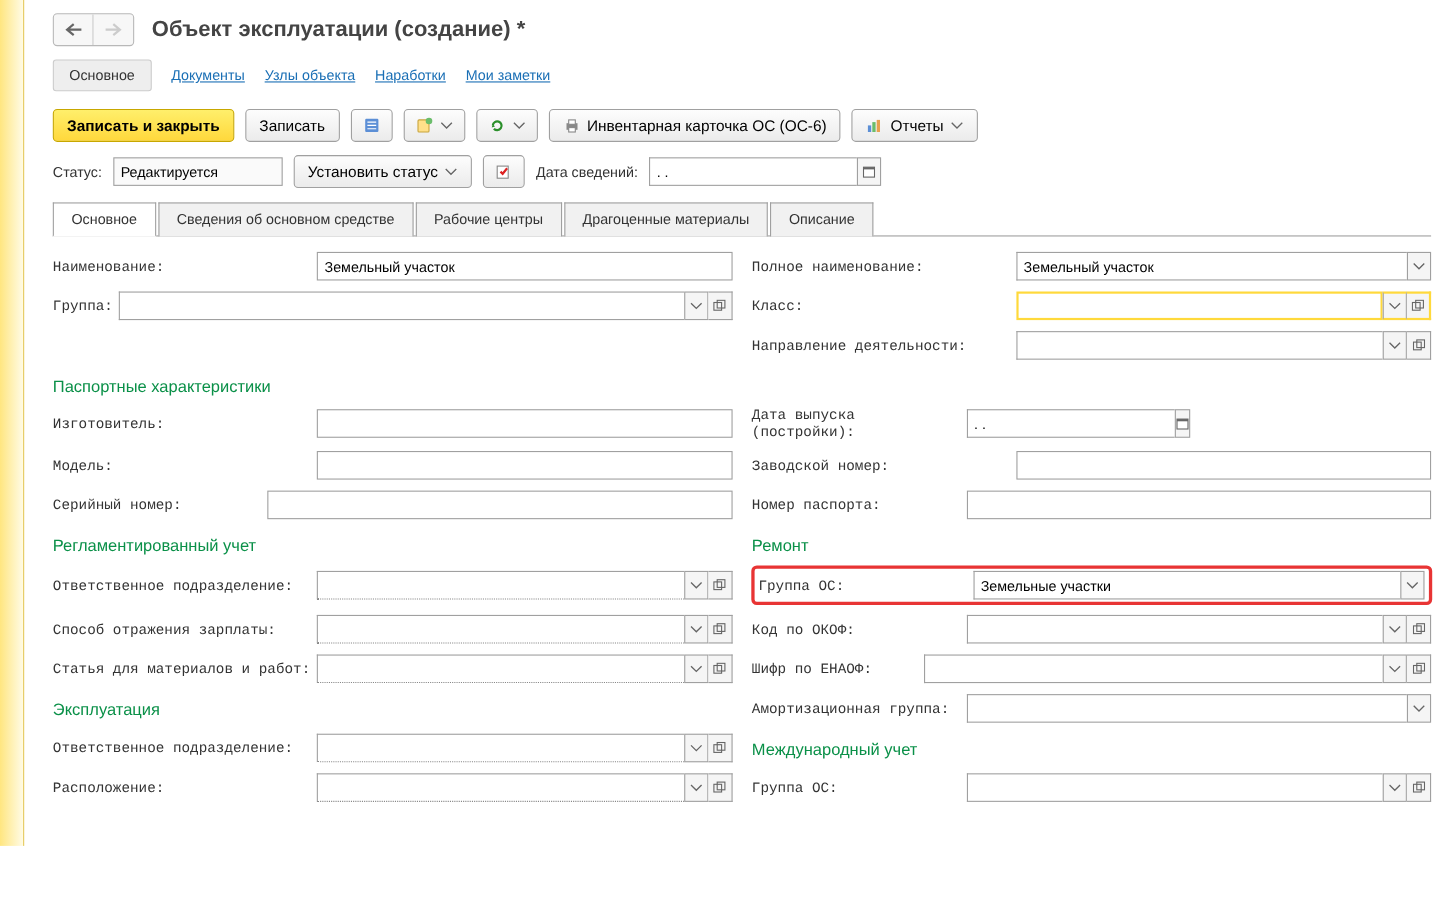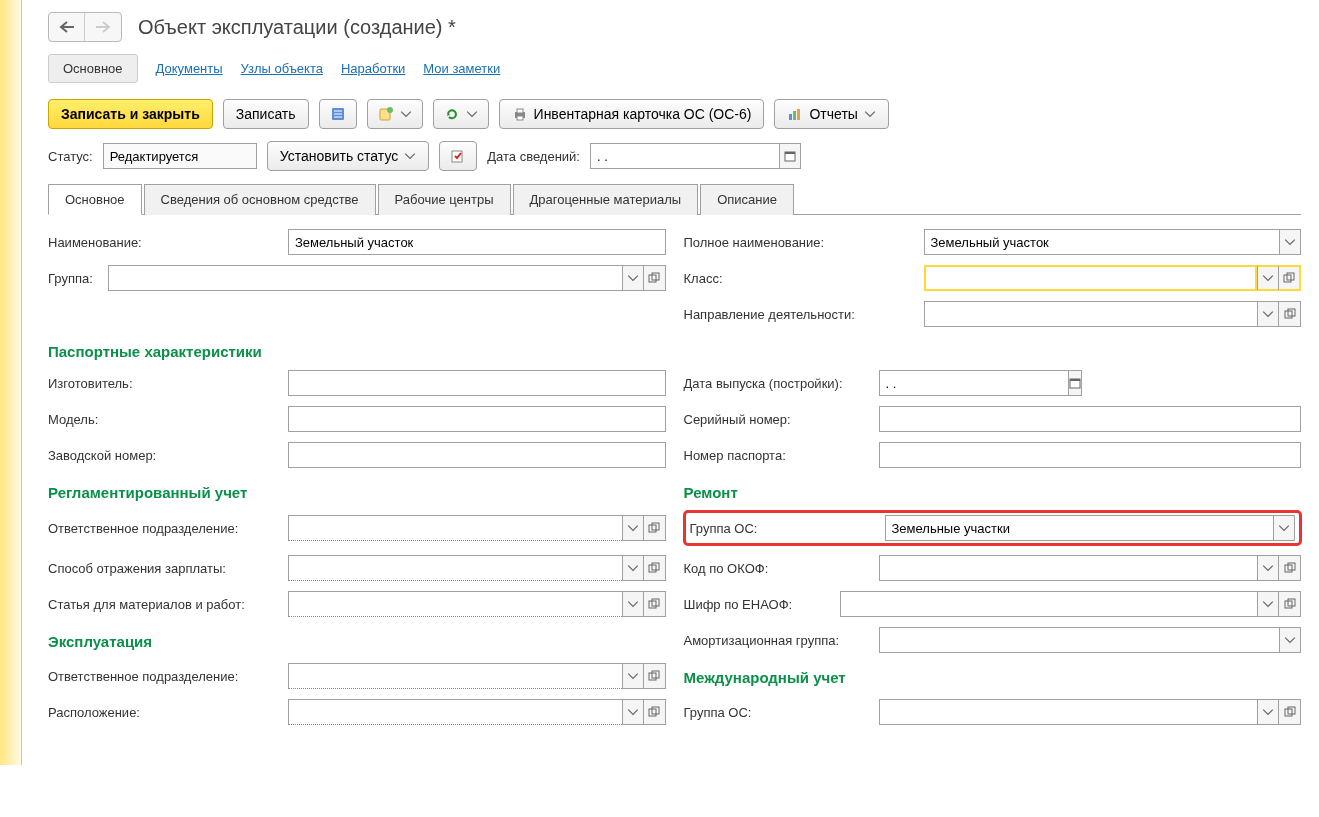--- a/index.html
+++ b/index.html
@@ -5,45 +5,45 @@
 * { box-sizing: border-box; margin: 0; padding: 0; }
 body { font-family: Arial, sans-serif; font-size: 13px; background: #fff; color: #333; }
 .page { position: relative; padding-left: 22px; }
 .left-stripe { position: absolute; left: 0; top: 0; width: 22px; height: 100%; background: linear-gradient(to right, #ffe680 0%, #fffbe6 100%); border-right: 1px solid #e5c95a; }
 .content { padding: 12px 18px 30px 26px; }
 .titlebar { display: flex; align-items: center; margin-bottom: 12px; gap: 16px; }
 .nav-btns { display: flex; border: 1px solid #b8b8b8; border-radius: 4px; background: #f7f7f7; overflow: hidden; }
 .nav-btn { width: 36px; height: 28px; display: flex; align-items: center; justify-content: center; cursor: pointer; }
 .nav-btn:first-child { border-right: 1px solid #ccc; }
 .nav-btn svg { width: 16px; height: 12px; }
-.page-title { font-size: 20px; color: #444; }
+.page-title { font-size: 20px; color: #444; font-weight: bold; }
 .nav-tabs { display: flex; gap: 18px; margin-bottom: 16px; align-items: center; }
 .nav-tabs .tab-link { color: #1a6fb5; text-decoration: underline; cursor: pointer; padding: 6px 0; }
 .nav-tabs .tab-link.active { color: #333; text-decoration: none; background: #eee; padding: 6px 14px; border: 1px solid #ccc; border-radius: 3px; }
 .toolbar { display: flex; gap: 10px; align-items: center; margin-bottom: 12px; }
 .btn { border: 1px solid #a0a0a0; background: linear-gradient(#fdfdfd,#ebebeb); padding: 6px 12px; border-radius: 4px; cursor: pointer; font-size: 14px; display: inline-flex; align-items: center; gap: 6px; height: 30px; }
 .btn.primary { background: linear-gradient(#ffef6b,#ffd83c); border-color: #c7a700; font-weight: bold; }
 .btn.icon-only { padding: 4px 10px; }
 .toolbar-row2 { display: flex; align-items: center; gap: 10px; margin-bottom: 12px; }
 .label { color: #333; }
 .input { border: 1px solid #a0a0a0; background: #fff; height: 26px; padding: 3px 6px; font-size: 13px; }
 .input.readonly { background: #fafafa; }
 .dotted-underline { border-bottom: 1px dotted #888; }
 .section-tabs { display: flex; border-bottom: 1px solid #a0a0a0; margin-bottom: 14px; }
 .section-tab { border: 1px solid #a0a0a0; border-bottom: none; padding: 7px 16px; background: #f1f1f1; cursor: pointer; margin-right: 2px; position: relative; top: 1px; }
 .section-tab.active { background: #fff; border-bottom: 1px solid #fff; }
 .form-body { display: grid; grid-template-columns: 1fr 1fr; column-gap: 18px; row-gap: 0; }
 .form-row { display: flex; align-items: center; margin-bottom: 10px; }
-.form-row .lbl { width: 240px; flex-shrink: 0; }
+.form-row .lbl { width: 240px; flex-shrink: 0; font-family: Liberation Mono, monospace; }
 .form-row .ctl { flex: 1; display: flex; align-items: center; gap: 4px; }
 .input-group { display: flex; flex: 1; }
 .input-group .input { flex: 1; border-right: none; border-radius: 0; }
 .input-group .drop, .input-group .open { border: 1px solid #a0a0a0; width: 22px; height: 26px; display: flex; align-items: center; justify-content: center; background: #f5f5f5; cursor: pointer; }
 .input-group .open { border-left: none; }
-.section-heading { color: #0a9048; font-size: 15px; margin: 6px 0 10px; font-weight: bold; }
+.section-heading { color: #0a9048; font-size: 15px; margin: 6px 0 10px; font-weight: normal; }
 .full-width { grid-column: 1 / -1; }
 .highlight-yellow .input { border: 2px solid #ffd93b; }
 .highlight-yellow .input-group .drop, .highlight-yellow .input-group .open { border-top: 2px solid #ffd93b; border-bottom: 2px solid #ffd93b; }
 .highlight-yellow .input-group .open { border-right: 2px solid #ffd93b; }
 .highlight-red { outline: 3px solid #e83434; outline-offset: -2px; padding: 4px 6px; border-radius: 4px; }
 .cal-icon, .chevron-icon { width: 12px; height: 12px; }
 .icon-svg { width: 16px; height: 16px; }
 .btn-back { background: linear-gradient(#fdfdfd,#ebebeb); border: 1px solid #a0a0a0; width: 30px; height: 26px; display: flex; align-items: center; justify-content: center; border-radius: 3px; cursor: pointer; }
 .date-input { width: 140px; }
 </style>
@@ -274,28 +274,28 @@
     </div>
   </div>
 
   <div class="form-row">
     <div class="lbl">Модель:</div>
     <div class="ctl">
             <input class="input" style="flex: 1 1 0%;" value="">
           </div>
   </div>
   <div class="form-row">
-    <div class="lbl" style="width:195px">Серийный номер:</div>
+    <div class="lbl">Заводской номер:</div>
     <div class="ctl">
             <input class="input" style="flex: 1 1 0%;" value="">
           </div>
   </div>
 
   <div class="form-row">
-    <div class="lbl">Заводской номер:</div>
+    <div class="lbl" style="width:195px">Серийный номер:</div>
     <div class="ctl">
             <input class="input" style="flex: 1 1 0%;" value="">
           </div>
   </div>
   <div class="form-row">
     <div class="lbl" style="width:195px">Номер паспорта:</div>
     <div class="ctl">
             <input class="input" style="flex: 1 1 0%;" value="">
           </div>
   </div>

